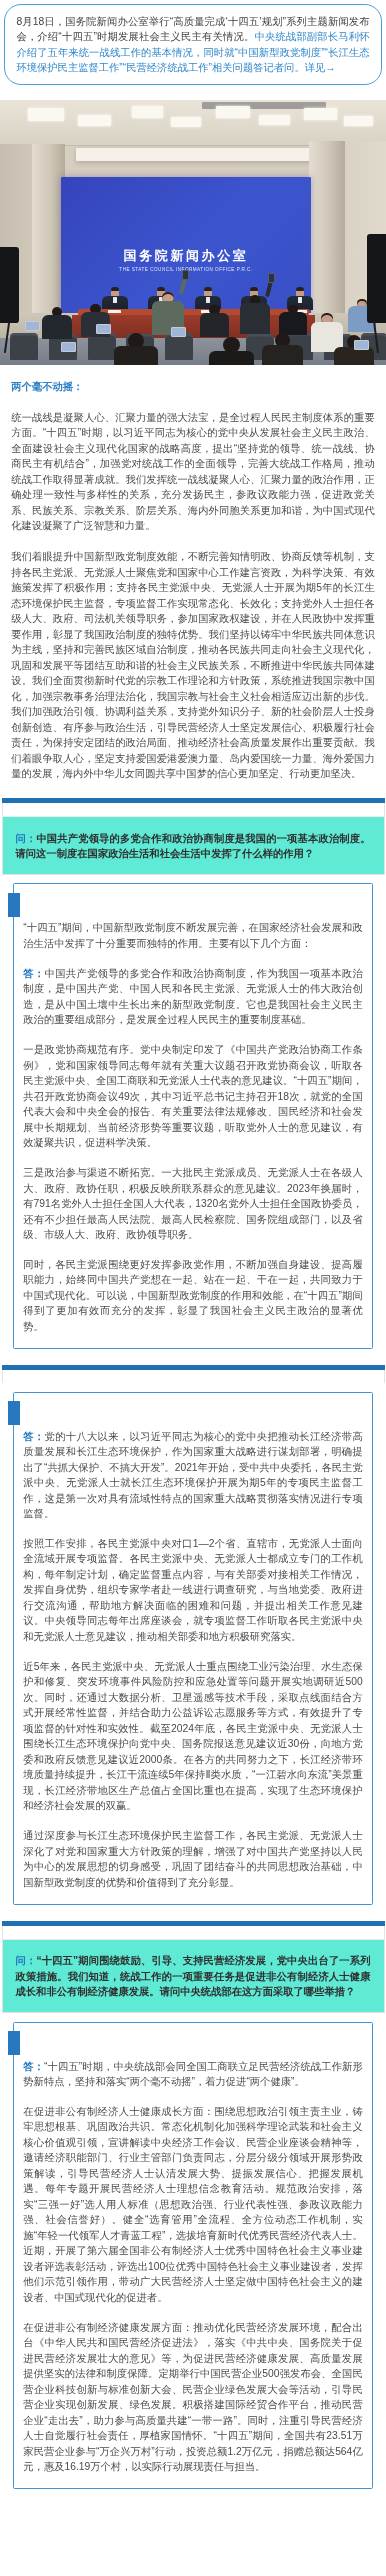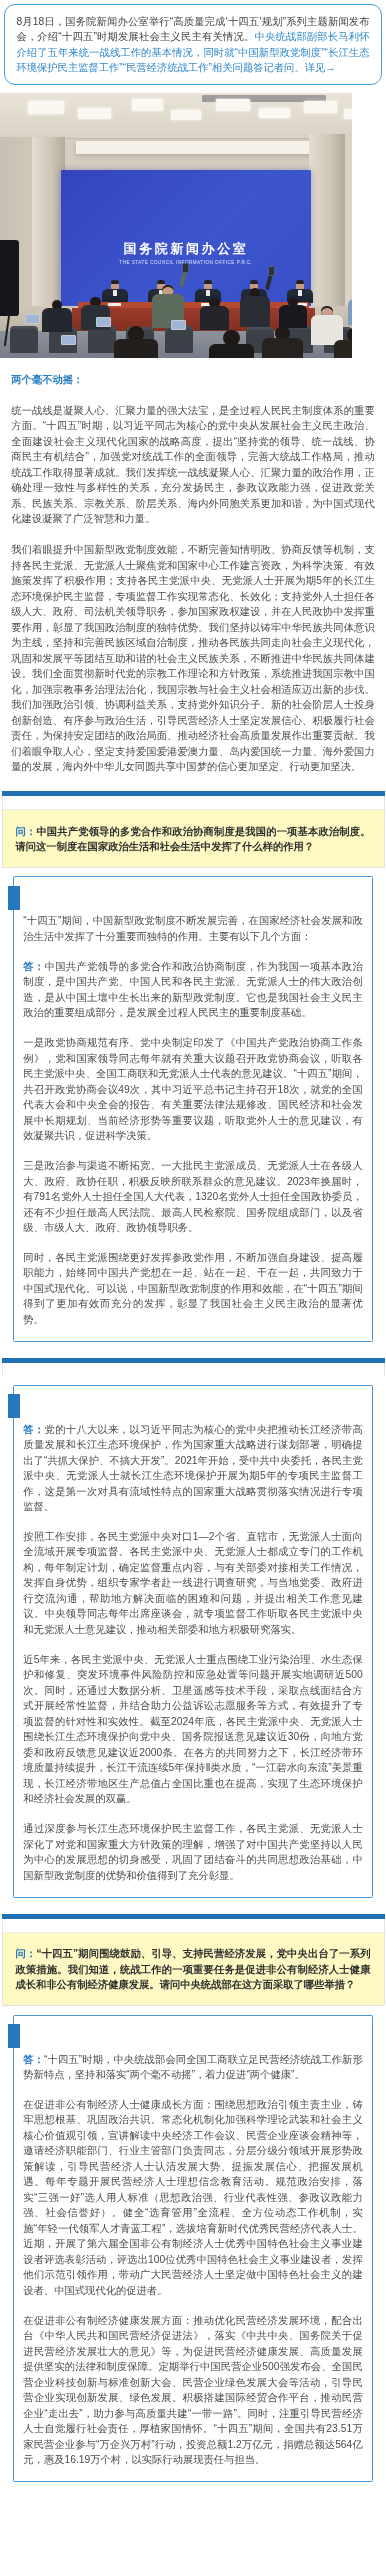--- a/index.html
+++ b/index.html
@@ -1,25 +1,25 @@
 <!DOCTYPE html>
 <html style="font-size:8.2px"><head>
 <meta charset="utf-8">
 <style>
   html,body{margin:0;padding:0;background:#ffffff;}
   body{width:386px;font-family:"Liberation Sans","DejaVu Sans",sans-serif;color:#4a4a4a;}
 
   
-  .intro-box{margin:4.1px 4.1px 0 4.1px;border:1.5px solid #4aa0de;border-radius:11px;
+  .intro-box{margin:4.1px 4.1px 0 4.1px;border:1.5px solid #4aa0de;border-radius:17px;
     padding:8.8px 11.3px 7.7px 11.3px;font-size:10.3px;line-height:15.5px;text-align:justify;background:#fff;}
   .intro-dark{color:#3f3f3f;}
   .intro-blue{color:#2e86c9;cursor:pointer;}
 
   
-  .photo{position:relative;width:352px;height:265px;margin-top:8px;overflow:hidden;
+  .photo{position:relative;width:386px;height:265px;margin-top:15px;overflow:hidden;
     background:linear-gradient(180deg,#d9d2c6 0%,#d3cabb 45%,#c2bbae 72%,#a39f97 100%);}
   .ph-ceiling{position:absolute;left:0;top:0;width:386px;height:45px;
     background:linear-gradient(180deg,#eae4d8,#d8d1c4);border-bottom:0.5px solid #c4bcae;}
   .ph-sign{position:absolute;left:202px;top:2.6px;width:124px;height:6.7px;background:rgba(70,72,84,.45);
     border-radius:1px;filter:blur(0.5px);}
   .ph-panel{position:absolute;background:#fbf8f1;box-shadow:0 0 3.1px rgba(255,255,250,.9);border-radius:1px;}
   .ph-cove{position:absolute;left:76px;top:48px;width:253px;height:13.4px;background:#f5f1e8;
     box-shadow:0 2.1px 5.2px rgba(80,70,50,.25);border-radius:1px;}
   .ph-wall-l{position:absolute;left:0;top:44px;width:32px;height:198px;background:linear-gradient(90deg,#c6beb0,#cfc7b8);}
   .ph-wall-r{position:absolute;left:344px;top:41px;width:42px;height:201px;background:linear-gradient(90deg,#d8d1c4,#e0dacd);}
@@ -52,21 +52,21 @@
   .ph-tripod{position:absolute;width:2.1px;background:#1d1e23;}
 
   
   .transcript-label{margin:14.4px 11.3px 0 11.3px;font-size:10.3px;line-height:15.5px;font-weight:bold;color:#2d80c4;}
   .open-para{margin:15.5px 11.3px 0 11.3px;font-size:10.3px;line-height:15.5px;text-align:justify;color:#4a4a4a;}
 
   
   .q-box{margin:16.5px 1.5px 0 1.5px;}
   .q-bar{height:4.6px;background:#2070b4;}
   .q-head{height:13.4px;background:#fff;border-left:0.5px solid #e3e3e3;border-right:0.5px solid #e3e3e3;}
-  .q-body{border:0.5px solid #e3e3e3;border-top:0.5px solid #ececec;background:#fef9c3;
+  .q-body{border:0.5px solid #e3e3e3;border-top:0.5px solid #ececec;background:#5eead4;
     padding:13.4px 13px 12.4px 13px;font-size:10.3px;line-height:15.5px;font-weight:bold;color:#2f2f2f;text-align:justify;}
   .q-label{color:#2277c0;}
 
   
   .a-box{position:relative;margin:8.2px 13px 0 13px;border:1px solid #4292d4;border-radius:1.5px;background:#fff;
     padding:36px 9.3px 13.4px 9.3px;}
   .a-deco{position:absolute;left:-6.2px;top:8.2px;width:12px;height:24px;background:#2878c0;}
   .a-para{font-size:10.3px;line-height:15.5px;color:#4a4a4a;text-align:justify;margin:0 0 14.4px 0;}
   .a-para:last-child{margin-bottom:0;}
   .a-label{color:#2277c0;font-weight:bold;}

